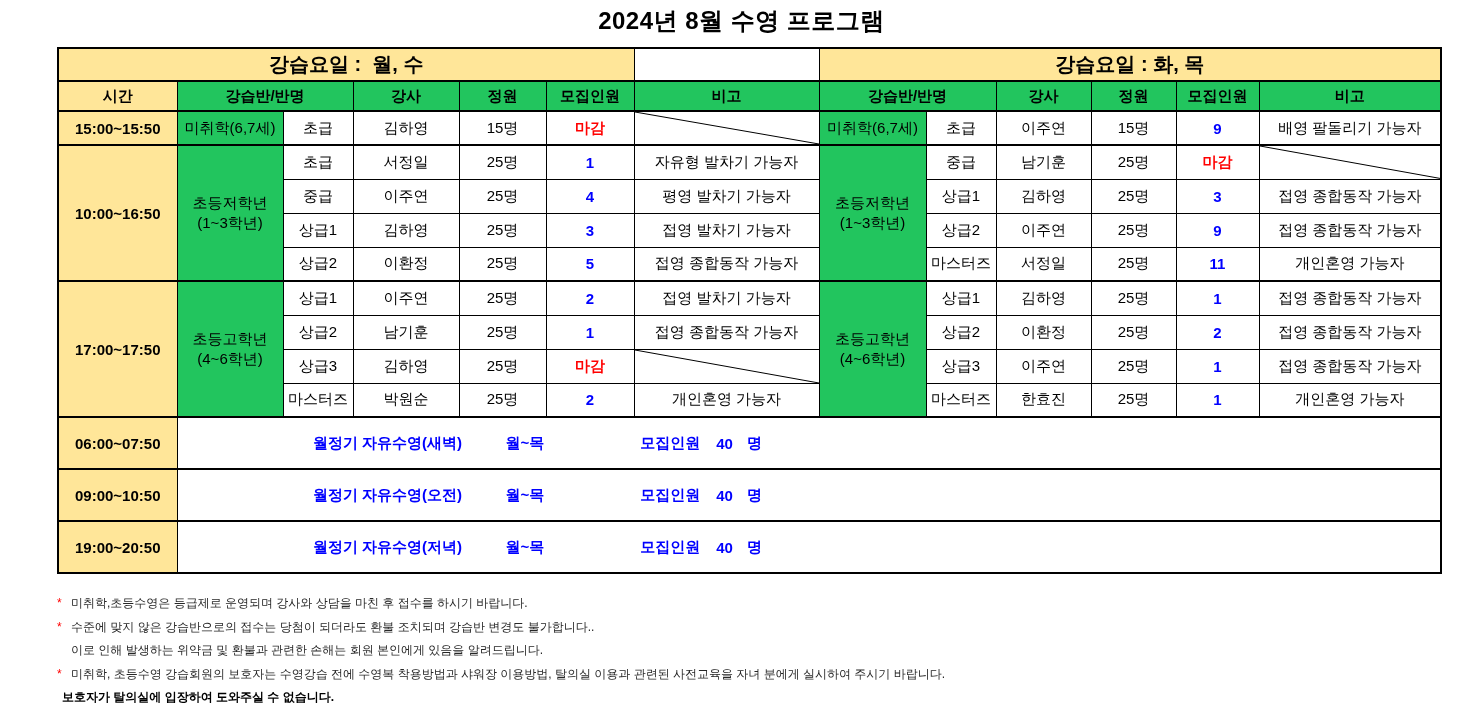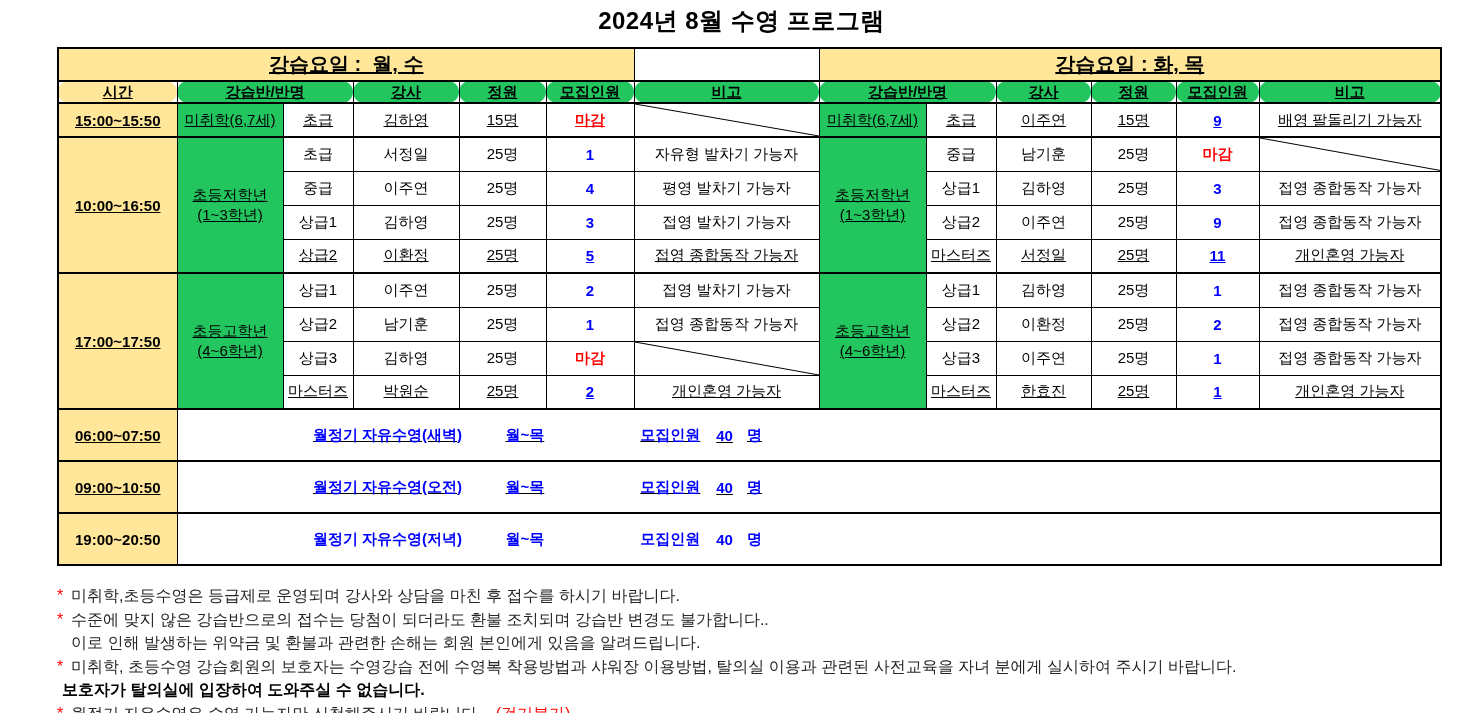--- a/index.html
+++ b/index.html
@@ -15,42 +15,42 @@
   table.swim {
     border-collapse: collapse; table-layout: fixed;
     margin-left: 57px; width: 1383px;
     border: 2.5px solid #000;
   }
   td {
     border: 1px solid #000; text-align: center; vertical-align: middle;
     font-size: 15px; padding: 0 2px; overflow: hidden;
   }
   tr.h-band td { height: 33px; }
-  tr.h-head td { height: 22px; border-radius: 14px; }
+  tr.h-head td { height: 30px; }
   tr.h-row  td { height: 34px; }
   tr.h-fs   td { height: 52px; }
   .yellow { background: #FFE699; }
   .pink   { background: #22c55e; }
   .bold   { font-weight: bold; }
   .red    { color: #FF0000; font-weight: bold; }
   .blue   { color: #0000FF; font-weight: bold; }
   .band   { font-size: 20px; font-weight: bold; white-space: pre; }
-  .bb2    { border-bottom: 2.5px solid #000; text-decoration: underline; }
+  .bb2    { border-bottom: 2.5px solid #000; }
   td.diag { position: relative; padding: 0; }
   td.diag svg { position: absolute; left: 0; top: 0; width: 100%; height: 100%; display: block; }
   .grp    { line-height: 1.35; }
   .fs-cell{ text-align: left; }
   .fs-flex{ display: flex; align-items: center; }
   .fs-name { margin-left: 108px; width: 200px; text-align: center; }
   .fs-days { margin-left: 18px; }
   .fs-label{ margin-left: 96px; }
   .fs-count{ margin-left: 16px; }
   .fs-unit { margin-left: 14px; }
   .notes { margin: 18px 0 0 57px; color: #262626; }
-  .note-line { font-size: 16px; line-height: 23.5px; }
+  .note-line { font-size: 12px; line-height: 23.5px; }
   .note-star { color: #FF0000; display: inline-block; width: 14px; }
   .note-pad  { display: inline-block; width: 14px; }
   .note-pad-sm { display: inline-block; width: 5px; }
   .note-bold { font-weight: bold; color: #000; }
   .note-hl { color: #FF0000; font-weight: normal; margin-left: 14px; }
 </style>
 </head>
 <body>
 
 <div class="page-title">2024년 8월 수영 프로그램</div>

